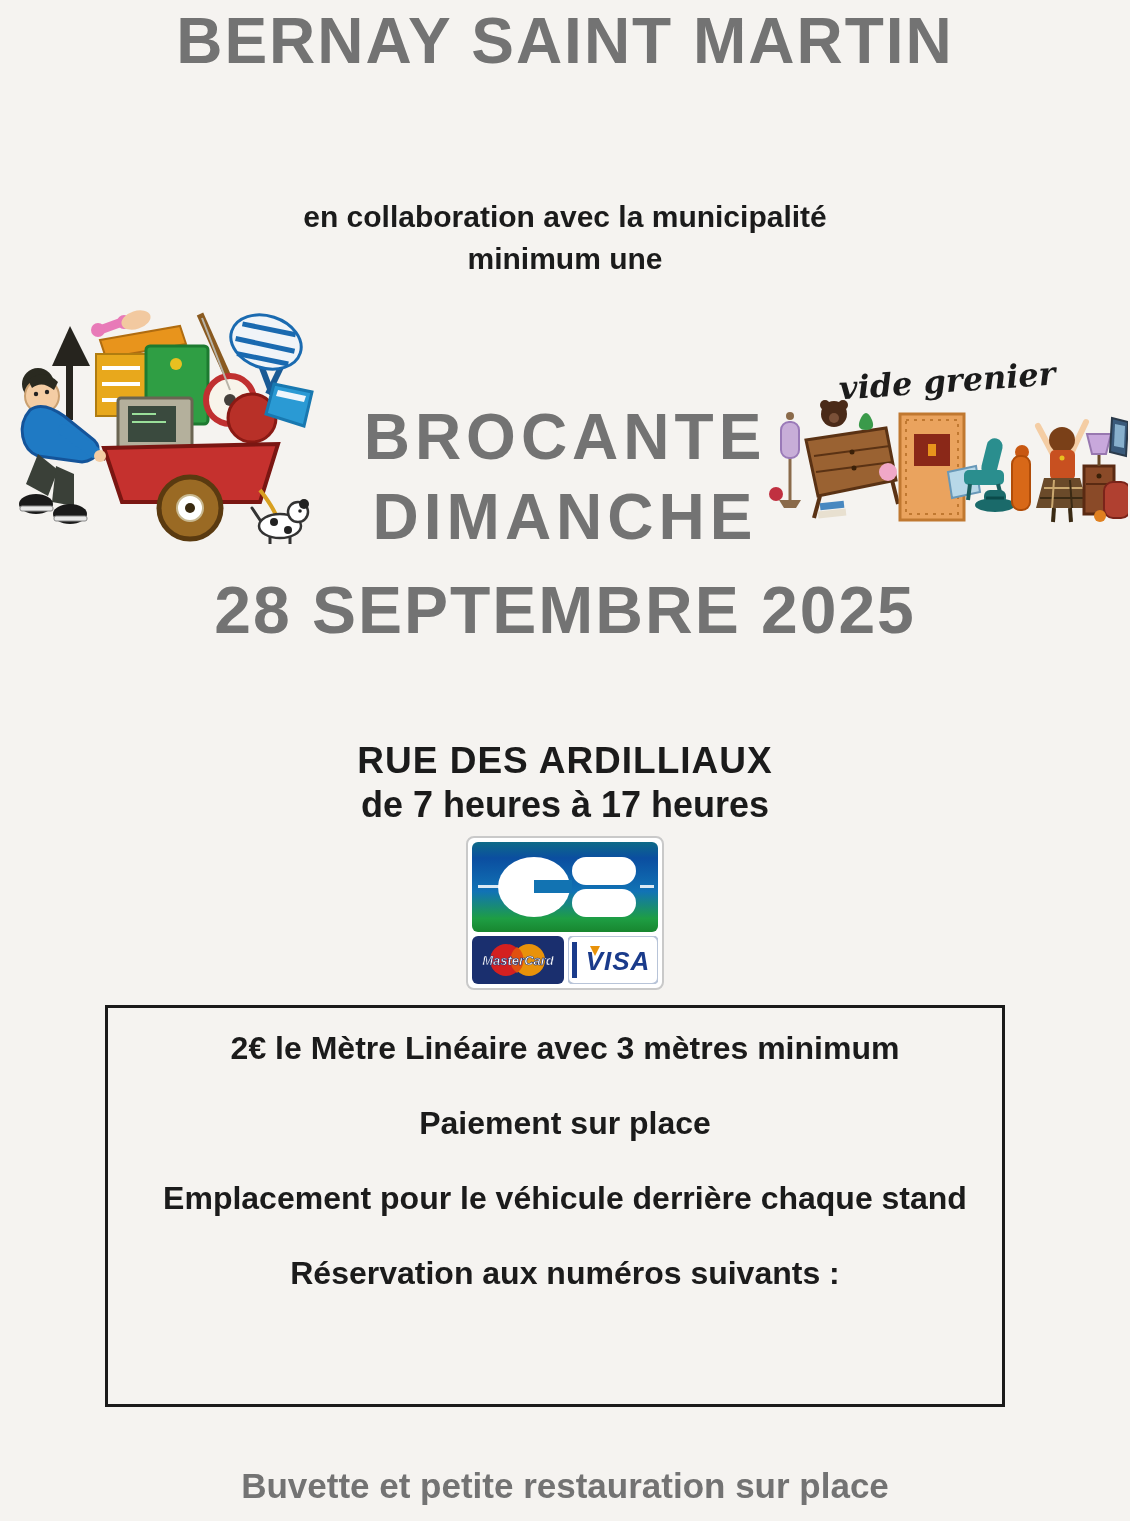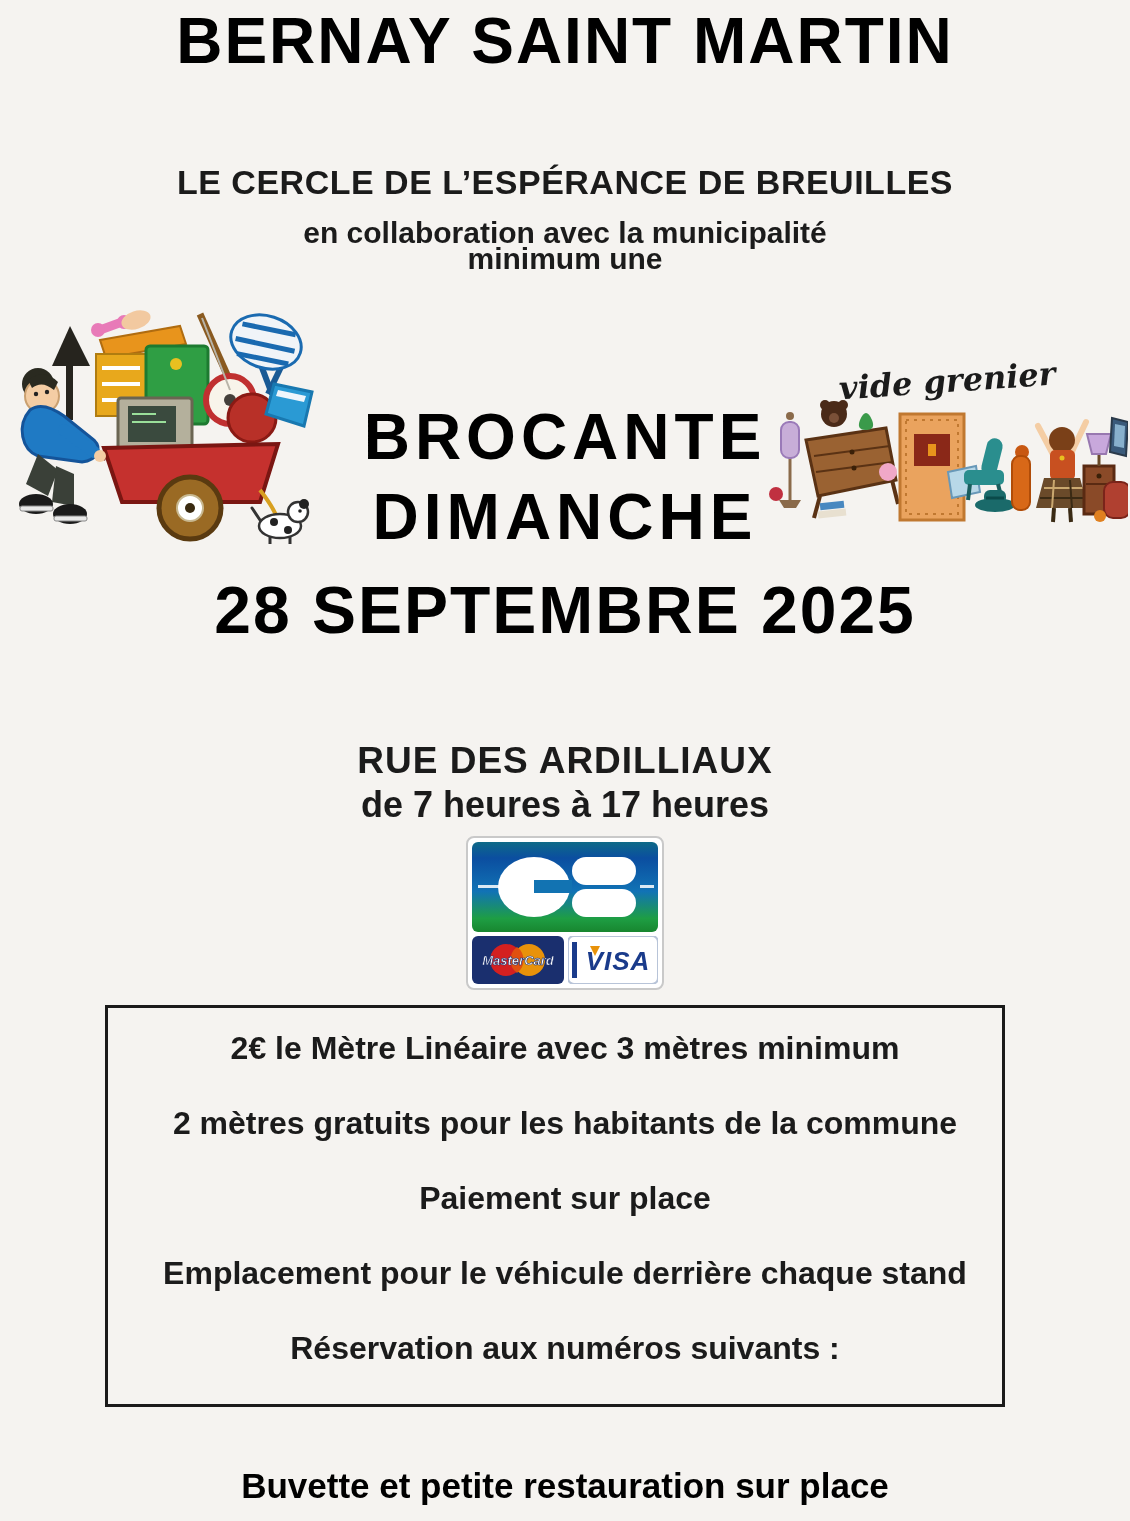--- a/index.html
+++ b/index.html
@@ -4,25 +4,25 @@
 <style>
   * { margin:0; padding:0; box-sizing:border-box; }
   html,body { background:#e8e6e3; }
   .poster {
     position:relative; width:1130px; height:1521px;
     background:#f5f3f0; overflow:hidden;
     font-family:"Liberation Sans", sans-serif;
     color:#1b1b1b; font-weight:bold;
   }
   .center-abs { position:absolute; left:0; right:0; text-align:center; }
-  .red { color:#000000; }
+  .red { color:#737373; }
 
   .main-title   { top:4px;  font-size:64px; letter-spacing:2px; }
   .org-line1    { top:163px; font-size:34px; letter-spacing:.5px; }
-  .org-line2    { top:216px; font-size:30px; }
+  .org-line2    { top:200px; font-size:30px; }
   .org-line3    { top:242px; font-size:30px; }
 
   .event-line1  { top:400px; font-size:64px; letter-spacing:5px; }
   .event-line2  { top:480px; font-size:64px; letter-spacing:5px; }
   .event-line3  { top:572px; font-size:66px; letter-spacing:2px; }
 
   .loc-line     { top:740px; font-size:37px; letter-spacing:1px; }
   .hours-line   { top:784px; font-size:36px; }
 
   .illu-left  { position:absolute; left:8px;  top:298px; }
@@ -46,21 +46,20 @@
 
   .footer-line { top:1466px; font-size:35px; }
 </style>
 </head>
 <body>
 
 <div class="poster">
 
   <div class="center-abs main-title red">BERNAY SAINT MARTIN</div>
 
-  <div class="center-abs org-line1">LE CERCLE DE L’ESPÉRANCE DE BREUILLES</div>
   <div class="center-abs org-line2">en collaboration avec la municipalité</div>
   <div class="center-abs org-line3">minimum une</div>
 
   <svg class="illu-left" width="310" height="258" viewBox="0 0 310 258">
 
     <polygon points="62,28 82,68 44,68" fill="#26241e"></polygon>
     <rect x="58" y="66" width="7" height="56" fill="#26241e"></rect>
     <line x1="92" y1="32" x2="114" y2="24" stroke="#e87ab8" stroke-width="9" stroke-linecap="round"></line>
     <circle cx="90" cy="32" r="7" fill="#e87ab8"></circle>
       <circle cx="116" cy="24" r="7" fill="#e87ab8"></circle>
@@ -261,21 +260,20 @@
         <rect x="0" y="0" width="90" height="48" rx="6" fill="#ffffff" stroke="#b8c4d8" stroke-width="2"></rect>
         <rect x="4" y="6" width="5" height="36" fill="#1a3b8b"></rect>
         <polygon points="22,10 32,10 27,20" fill="#e8920a"></polygon>
         <text x="50" y="34" font-size="26" font-style="italic" font-weight="bold" font-family="Liberation Sans, sans-serif" fill="#1a3b8b" text-anchor="middle" letter-spacing="1">VISA</text>
       </svg>
     </div>
   </div>
 
   <div class="info-box">
     <p class="ib-l1">2€ le Mètre Linéaire avec 3 mètres minimum</p>
-    <p class="ib-l2">2 mètres gratuits pour les habitants de la commune</p>
     <p class="ib-l3">Paiement sur place</p>
     <p class="ib-l4">Emplacement pour le véhicule derrière chaque stand</p>
     <p class="ib-l5">Réservation aux numéros suivants :</p>
   </div>
 
   <div class="center-abs footer-line red">Buvette et petite restauration sur place</div>
 
 </div>
 
 </body></html>

